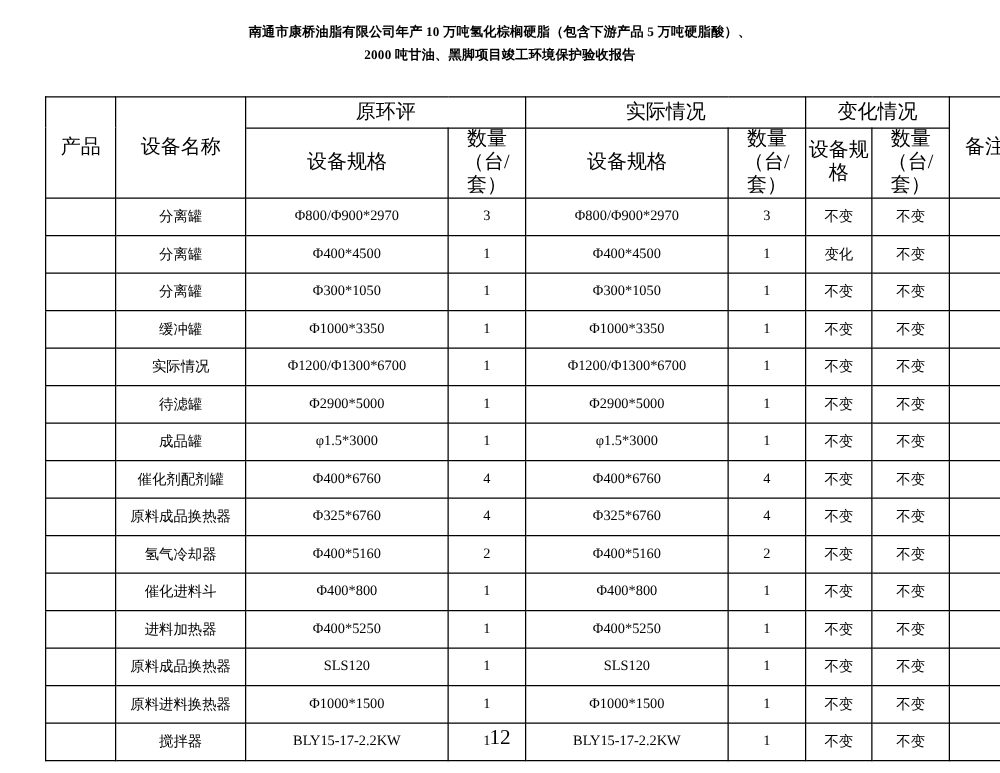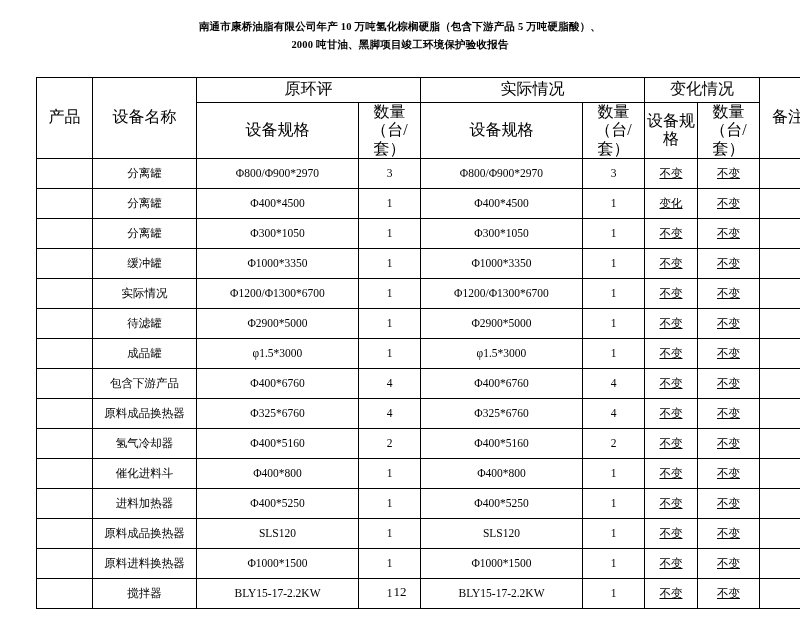--- a/index.html
+++ b/index.html
@@ -70,39 +70,38 @@
     font-size: 12px;
   }
   td.spec {
     font-size: 12px;
   }
   td.qty {
     font-size: 12px;
   }
   td.chg {
     font-size: 12px;
-    text-decoration: underline;
   }
   .col-prod { width: 56px; }
   .col-equip { width: 104px; }
   .col-spec1 { width: 162px; }
   .col-qty1 { width: 62px; }
   .col-spec2 { width: 162px; }
   .col-qty2 { width: 62px; }
   .col-chg1 { width: 53px; }
   .col-chg2 { width: 62px; }
   .col-note { width: 57px; }
 
   .page-number {
     position: absolute;
     bottom: 18px;
     left: 0;
     width: 800px;
     text-align: center;
-    font-size: 13px;
+    font-size: 17px;
     font-family: "Liberation Serif", serif;
   }
 </style>
 </head>
 <body>
 
 <div class="page">
 
   <div class="doc-title">
     <span class="line">南通市康桥油脂有限公司年产 10 万吨氢化棕榈硬脂（包含下游产品 5 万吨硬脂酸）、</span>
@@ -213,21 +212,21 @@
             <td class="spec">φ1.5*3000</td>
             <td class="qty">1</td>
             <td class="spec">φ1.5*3000</td>
             <td class="qty">1</td>
             <td class="chg">不变</td>
             <td class="chg">不变</td>
             <td class="note"></td>
           </tr>
           <tr>
             <td class="prod"></td>
-            <td class="equip">包含下游产品</td>
+            <td class="equip">催化剂配剂罐</td>
             <td class="spec">Φ400*6760</td>
             <td class="qty">4</td>
             <td class="spec">Φ400*6760</td>
             <td class="qty">4</td>
             <td class="chg">不变</td>
             <td class="chg">不变</td>
             <td class="note"></td>
           </tr>
           <tr>
             <td class="prod"></td>

